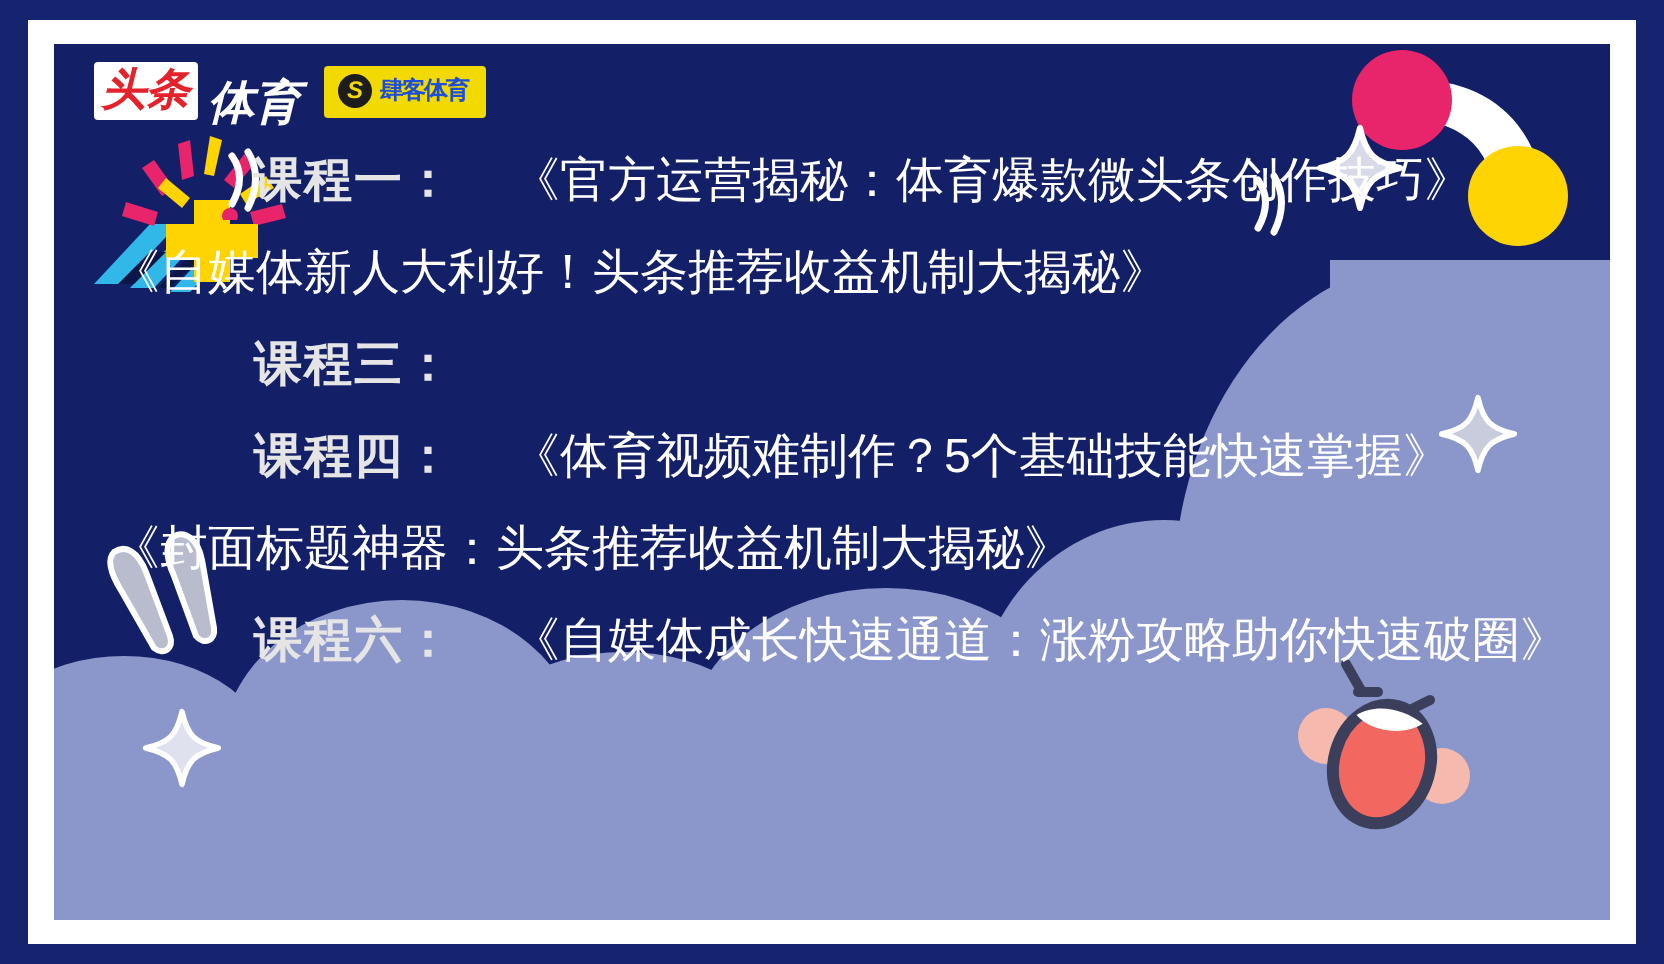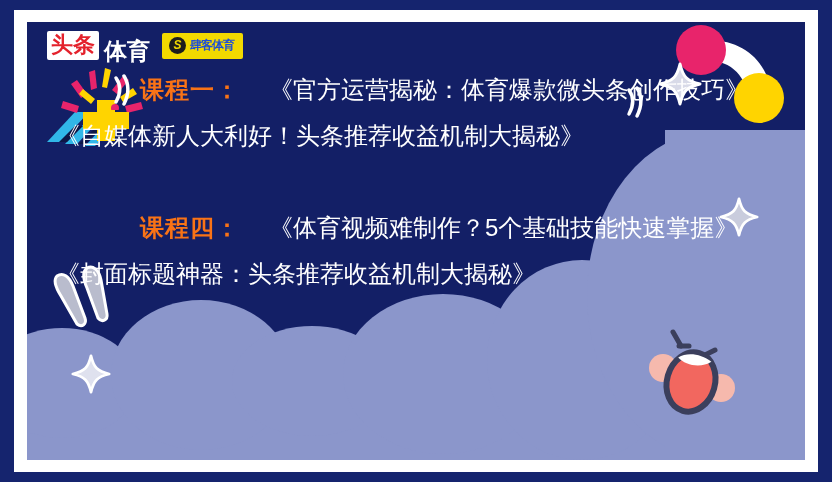--- a/index.html
+++ b/index.html
@@ -64,20 +64,21 @@
     top: 6px;
     display: flex;
     align-items: center;
     gap: 12px;
     z-index: 40;
   }
   #logo-toutiao {
     display: flex;
     align-items: center;
     gap: 5px;
+    font-style: italic;
   }
   .tt-red-box {
     background: #ffffff;
     color: #e4222c;
     font-size: 22px;
     font-weight: bold;
     line-height: 1;
     padding: 3px 4px 4px 4px;
     letter-spacing: 0px;
     border-radius: 2px;
@@ -127,29 +128,28 @@
     top: 52px;
     width: 100%;
     z-index: 30;
   }
   .course-row {
     display: flex;
     align-items: baseline;
     height: 46px;
   }
   .course-label {
-    color: #f97316;
+    color: #e5e5e5;
     font-size: 24px;
     font-weight: bold;
     text-align: right;
     width: 200px;
     flex: 0 0 200px;
     letter-spacing: 1px;
     white-space: nowrap;
-    padding-left: 13px;
   }
   .course-title {
     color: #ffffff;
     font-size: 24px;
     font-weight: normal;
     margin-left: 29px;
     white-space: nowrap;
     letter-spacing: 0px;
   }
 
@@ -307,26 +307,29 @@
 
     <div id="course-list">
       <div class="course-row">
         <span class="course-label">课程一：</span>
         <span class="course-title">《官方运营揭秘：体育爆款微头条创作技巧》</span>
       </div>
       <div class="course-row">
         <span class="course-title">《自媒体新人大利好！头条推荐收益机制大揭秘》</span>
       </div>
       <div class="course-row">
+        <span class="course-label">课程三：</span>
       </div>
       <div class="course-row">
         <span class="course-label">课程四：</span>
         <span class="course-title">《体育视频难制作？5个基础技能快速掌握》</span>
       </div>
       <div class="course-row">
         <span class="course-title">《封面标题神器：头条推荐收益机制大揭秘》</span>
       </div>
       <div class="course-row">
+        <span class="course-label">课程六：</span>
+        <span class="course-title">《自媒体成长快速通道：涨粉攻略助你快速破圈》</span>
       </div>
     </div>
 
   </div>
 </div>
 
 </body></html>

